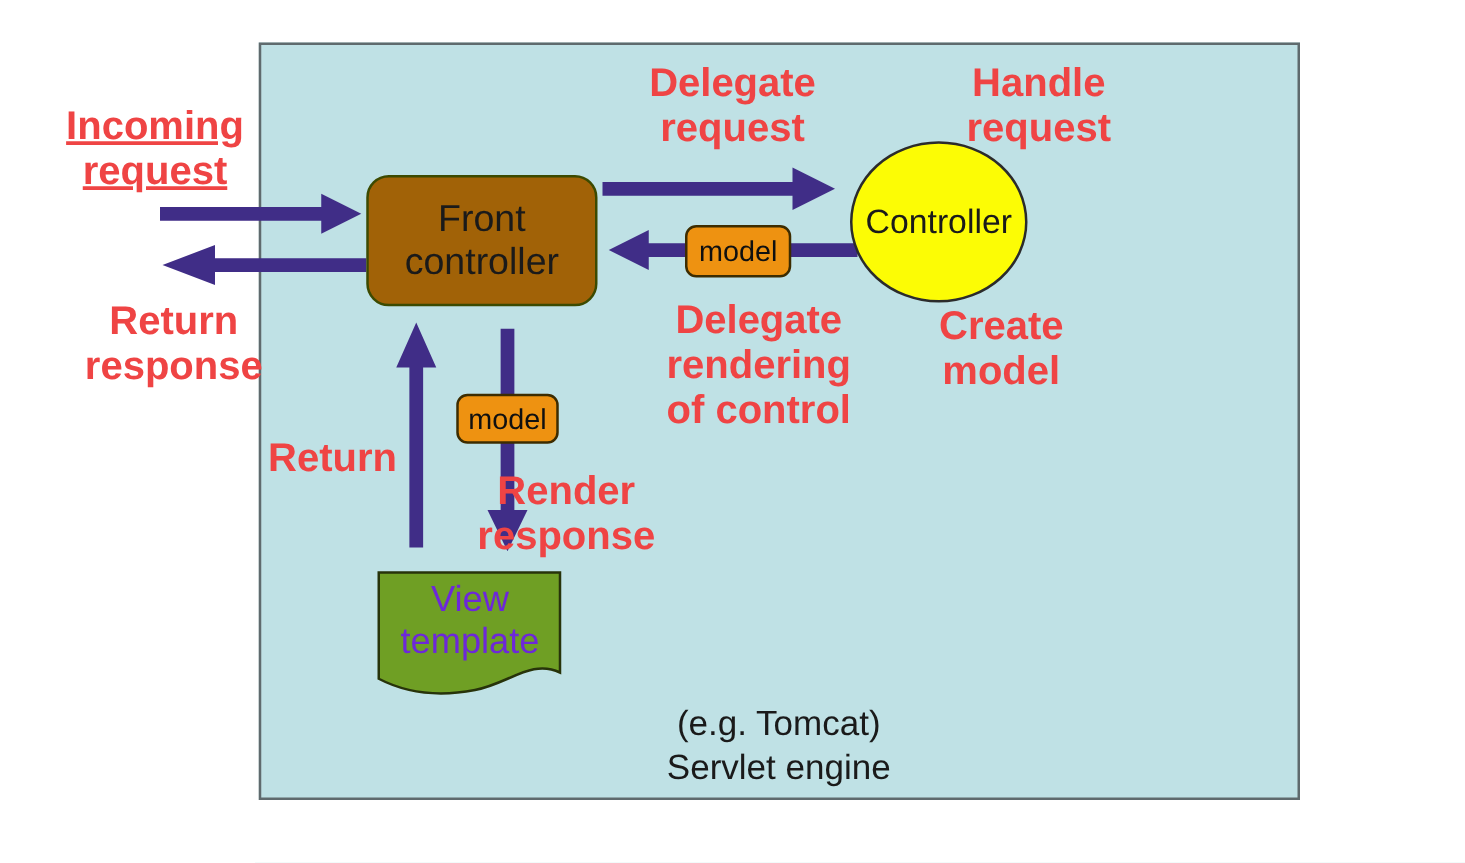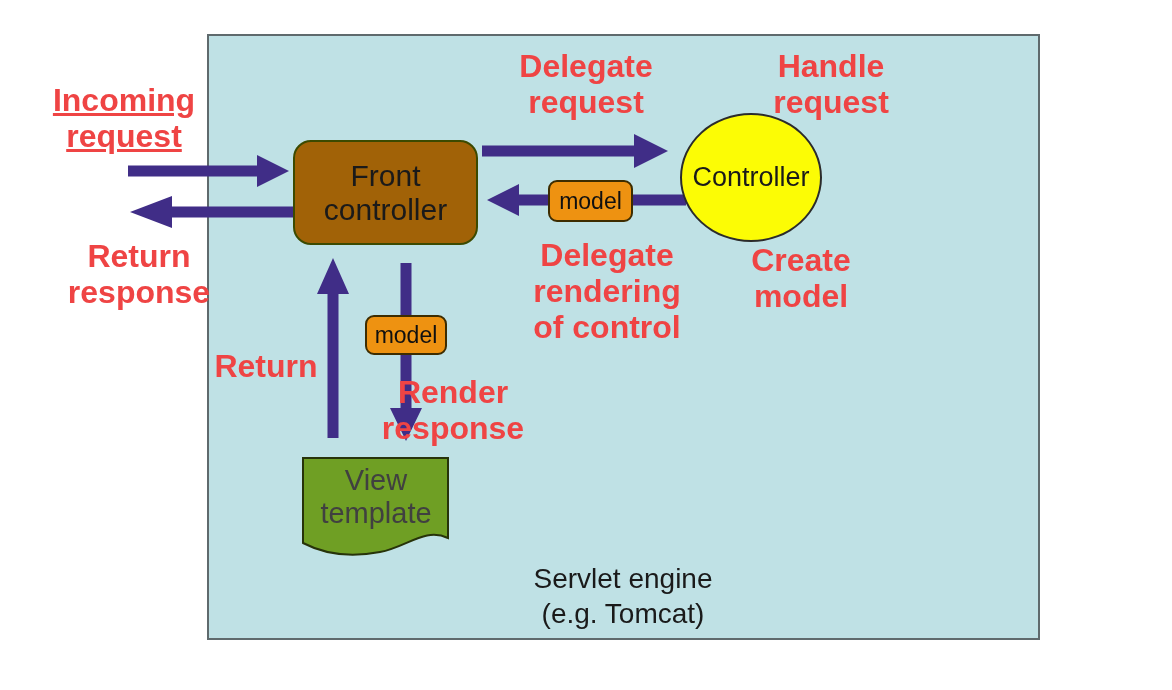--- a/index.html
+++ b/index.html
@@ -56,21 +56,21 @@
     border:2px solid #3d2c00;
     border-radius:9px;
     display:flex;align-items:center;justify-content:center;
     font-size:23px;color:#101010;z-index:2;box-sizing:border-box;
   }
   #model-top{left:548px;top:180px;width:85px;height:42px;}
   #model-bottom{left:365px;top:315px;width:82px;height:40px;}
   #view-template-shape{position:absolute;left:300px;top:455px;z-index:2;}
   #view-template-text{
     position:absolute;left:303px;top:464px;width:146px;
-    text-align:center;font-size:29px;line-height:33px;color:#404040;z-index:3;
+    text-align:center;font-size:29px;line-height:33px;color:#6d28d9;z-index:3;
   }
   #servlet-engine-label{
     position:absolute;left:623px;top:561px;
     transform:translateX(-50%);
     text-align:center;
     font-size:28px;line-height:35px;
     color:#1a1a1a;z-index:2;white-space:nowrap;
   }
   #servlet-engine-label span{display:block;}
 </style>
@@ -153,17 +153,17 @@
   <div class="flow-label" style="left:266px;top:348px;">
     <span>Return</span>
   </div>
 
   <div class="flow-label" style="left:453px;top:374px;">
     <span>Render</span>
     <span>response</span>
   </div>
 
   <div id="servlet-engine-label">
+    <span>(e.g. Tomcat)</span>
     <span>Servlet engine</span>
-    <span>(e.g. Tomcat)</span>
   </div>
 
 </div>
 
 </body></html>

